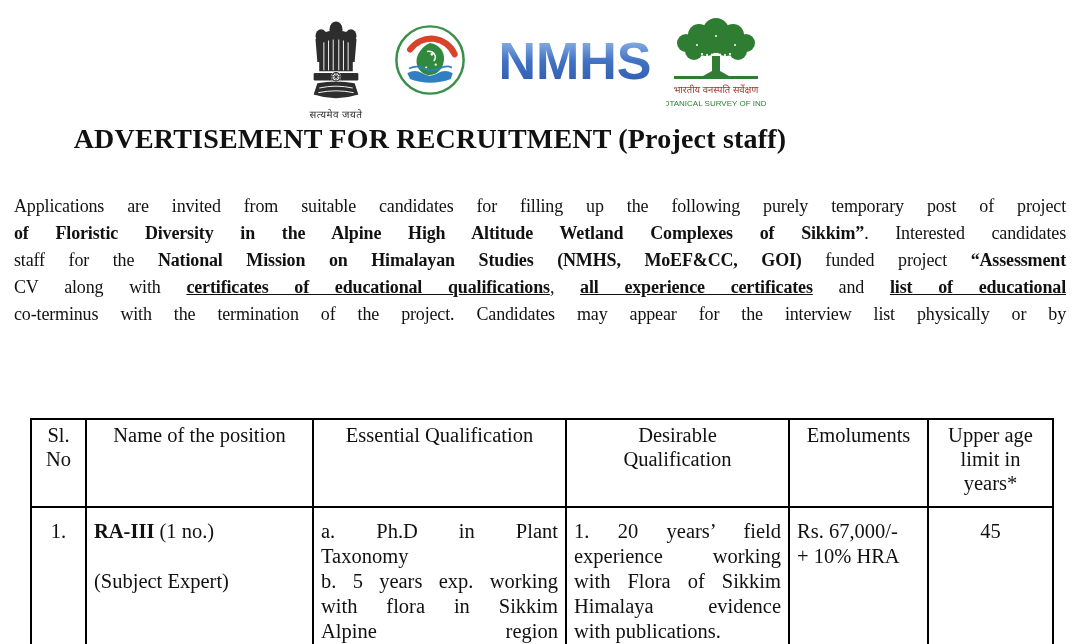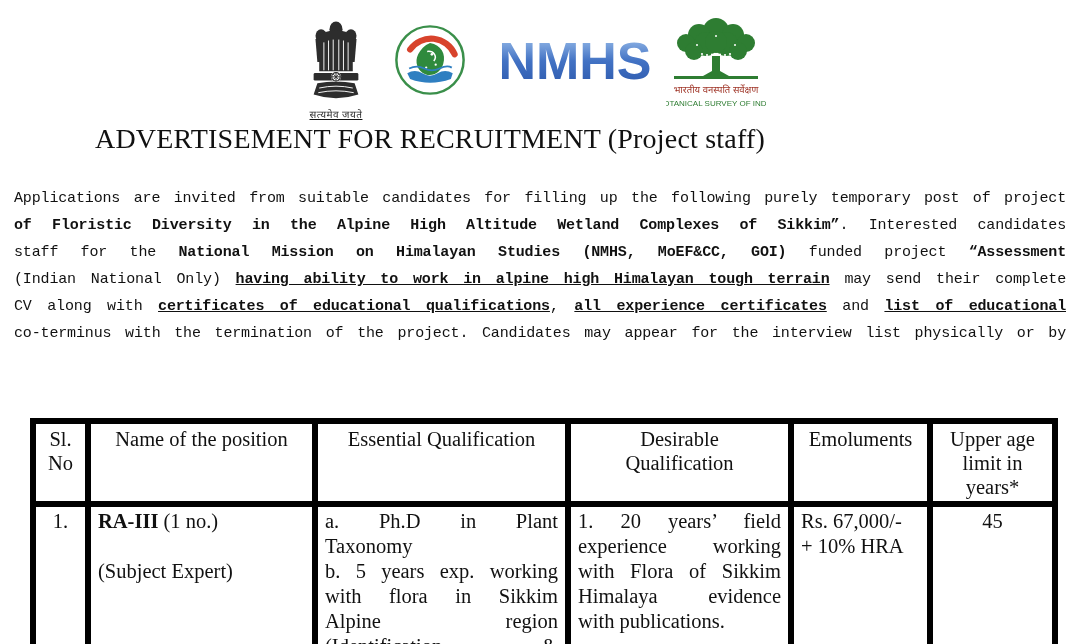--- a/index.html
+++ b/index.html
@@ -1,44 +1,44 @@
 <!DOCTYPE html>
 <html><head>
 <meta charset="utf-8">
 <style>
   html,body{margin:0;padding:0;background:#fff;}
   .page{position:relative;width:1080px;height:644px;background:#ffffff;overflow:hidden;
         font-family:"Liberation Serif",serif;color:#111;}
 
   
   .logo-band{position:absolute;top:0;left:0;width:1080px;height:118px;}
-  .emblem-wrap{position:absolute;left:296px;top:20px;width:80px;text-align:center;text-decoration:underline;}
+  .emblem-wrap{position:absolute;left:296px;top:20px;width:80px;text-align:center;}
   .emblem-caption{font-size:10px;color:#2d2d2d;margin-top:1px;letter-spacing:0.5px;
                   font-family:"Liberation Serif",serif;}
   .nmhs-circle{position:absolute;left:394px;top:23px;}
   .nmhs-word{position:absolute;left:490px;top:32px;}
   .bsi-wrap{position:absolute;left:666px;top:14px;}
 
   
   .doc-title{position:absolute;top:123px;left:0;width:860px;text-align:center;
-             font-weight:normal;font-size:28px;letter-spacing:0.2px;}
-
-  
-  .intro{position:absolute;top:185px;left:14px;width:1052px;
-         font-size:15px;line-height:27px;letter-spacing:-0.15px;font-family:Liberation Mono, monospace;}
+             font-weight:bold;font-size:28px;letter-spacing:0.2px;}
+
+  
+  .intro{position:absolute;top:193px;left:14px;width:1052px;
+         font-size:18px;line-height:27px;letter-spacing:-0.15px;}
   .ln{min-height:27px;}
   .ln.j{text-align:justify;text-align-last:justify;}
   .b{font-weight:bold;}
   .u{text-decoration:underline;}
   .i{font-style:italic;}
 
   
   table.rt{position:absolute;top:418px;left:30px;width:1022px;
            border-collapse:collapse;table-layout:fixed;font-size:20.5px;}
-  .rt td{border:6px solid #000000;vertical-align:top;padding:2px 7px;line-height:25px;}
+  .rt td{border:2px solid #000000;vertical-align:top;padding:11px 7px;line-height:25px;}
   .rt tr.hdr td{text-align:center;line-height:24px;height:66px;padding-top:3px;}
   .rt .ln{min-height:25px;}
   .rt tr.hdr .ln{min-height:24px;}
   .c-center{text-align:center;}
 </style>
 </head>
 <body>
 
 <div class="page">
 
@@ -131,21 +131,20 @@
       <text x="50" y="92" text-anchor="middle" font-family="Liberation Sans, sans-serif" font-size="8" fill="#2e7d32">BOTANICAL SURVEY OF INDIA</text>
     </svg>
   </div>
 
   <div class="doc-title">ADVERTISEMENT FOR RECRUITMENT (Project staff)</div>
 
   <div class="intro">
       <div class="ln j"><span class="">Applications are invited from suitable candidates for filling up the following purely temporary post of project</span></div>
       <div class="ln j"><span class="b">of Floristic Diversity in the Alpine High Altitude Wetland Complexes of Sikkim”</span><span class="">. Interested candidates</span></div>
       <div class="ln j"><span class="">staff for the </span><span class="b">National Mission on Himalayan Studies (NMHS, MoEF&amp;CC, GOI)</span><span class=""> funded project </span><span class="b">“Assessment</span></div>
-      <div class="ln j"><span class="">(Indian National Only) </span><span class="b u">having ability to work in alpine high Himalayan tough terrain</span><span class=""> may send their complete</span></div>
       <div class="ln j"><span class="">CV along with </span><span class="b u">certificates of educational qualifications</span><span class="">, </span><span class="b u">all experience certificates</span><span class=""> and </span><span class="b u">list of educational</span></div>
       <div class="ln j"><span class="">co-terminus with the termination of the project. Candidates may appear for the interview list physically or by</span></div>
     </div>
 
   <table class="rt">
     <colgroup>
       <col style="width:55px">
         <col style="width:227px">
         <col style="width:253px">
       <col style="width:223px">

